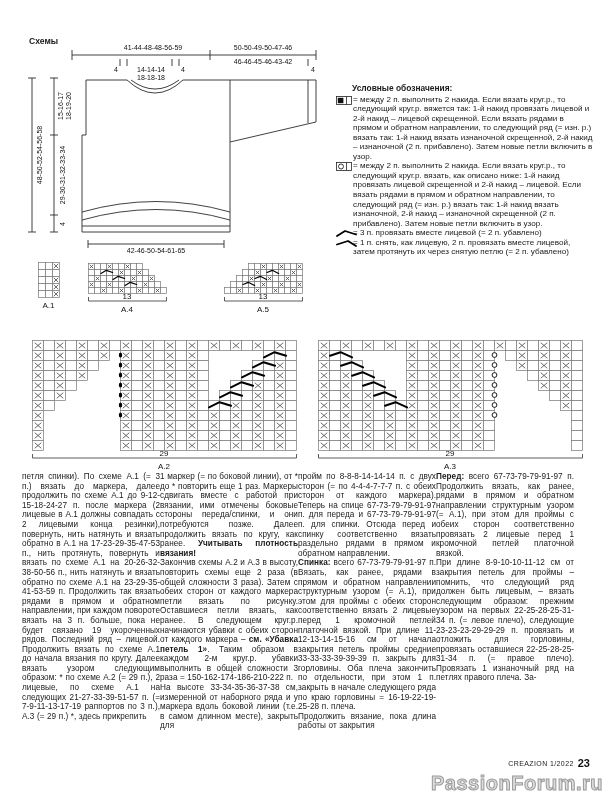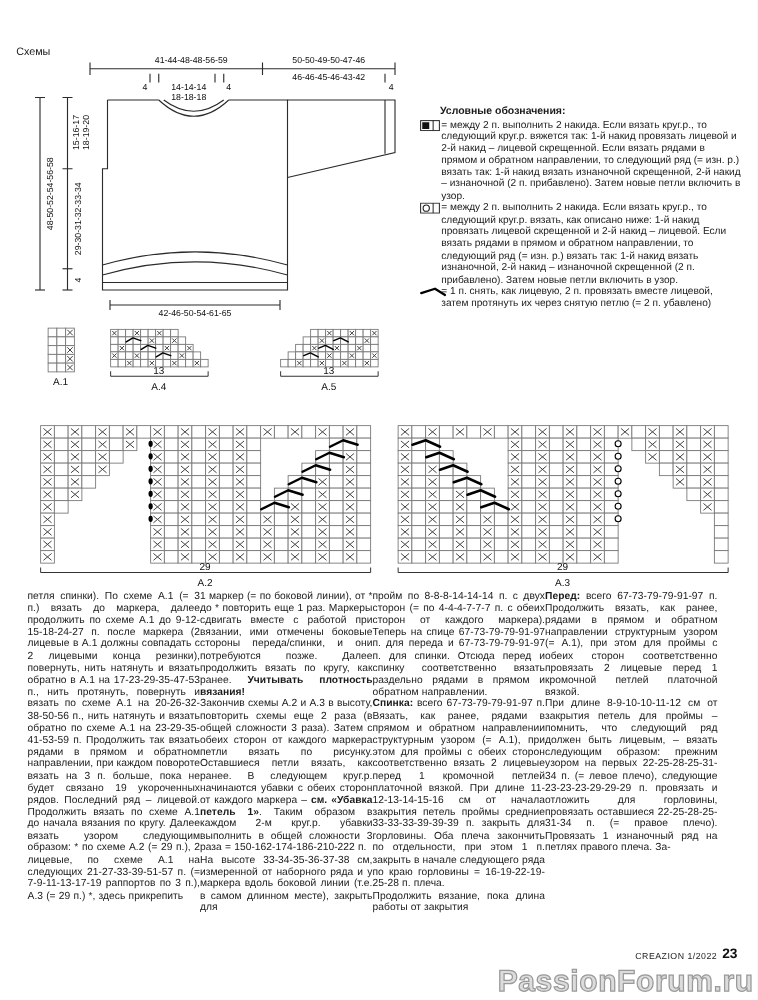--- a/index.html
+++ b/index.html
@@ -1,31 +1,31 @@
 <!DOCTYPE html>
 <html><head>
 <meta charset="utf-8">
 <style>
   html,body{margin:0;padding:0;background:#f2f2f2}
   #page{position:relative;width:606px;height:800px;background:#ffffff;overflow:hidden;
         font-family:"Liberation Sans",sans-serif;color:#1a1a1a}
-  .sec-title{position:absolute;left:13px;top:36px;font-weight:normal;font-size:8.6px}
+  .sec-title{position:absolute;left:29px;top:36px;font-weight:bold;font-size:8.6px}
   svg text{font-family:"Liberation Sans",sans-serif}
   .legend{position:absolute;left:336px;top:84px;width:258px;font-size:8.1px;line-height:9.55px;text-align:left}
   .legend-title{font-weight:bold;font-size:8.4px;margin:0 0 1px 16px}
   .legend-item{position:relative;padding-left:17px}
   .lsym{position:absolute;left:0;top:1px}
   .cols{position:absolute;left:22px;top:472px;width:573px;display:flex;gap:0}
   .col{width:138px;font-size:8.2px;line-height:9.6px;text-align:justify;
        white-space:pre-wrap;letter-spacing:.04px;word-spacing:.2px}
   .col .b{font-weight:bold}
-  .footer{position:absolute;right:16px;top:757px;display:flex;align-items:flex-end;gap:4px}
+  .footer{position:absolute;right:16px;top:757px;display:flex;align-items:center;gap:4px}
   .footer .brand{font-size:7px;letter-spacing:.4px;color:#222}
   .footer .pg{font-size:11px;font-weight:bold;color:#111}
-  .watermark{position:absolute;right:3px;top:772px;font-size:24px;font-weight:bold;
+  .watermark{position:absolute;right:3px;top:772px;font-size:20px;font-weight:bold;
              letter-spacing:.5px;color:#dcdcdc;-webkit-text-stroke:1px #9a9a9a}
   .charts-layer{position:absolute;left:0;top:0;width:606px;height:800px}
 </style>
 </head>
 <body>
 
 <div id="page">
 
   <div class="sec-title">Схемы</div>
 
@@ -85,20 +85,23 @@
         <div class="legend-item"><span class="lsym"><svg width="21" height="9">
               <rect x="0.5" y="0.5" width="15" height="8" fill="#fff" stroke="#222" stroke-width="0.8"></rect>
               <rect x="1.8" y="1.8" width="5.6" height="5.4" fill="#111"></rect>
               <line x1="10.5" y1="0.5" x2="10.5" y2="8.5" stroke="#222" stroke-width="0.8"></line>
             </svg></span><span>= между 2 п. выполнить 2 накида. Если вязать круг.р., то следующий круг.р. вяжется так: 1-й накид провязать лицевой и 2-й накид – лицевой скрещенной. Если вязать рядами в прямом и обратном направлении, то следующий ряд (= изн. р.) вязать так: 1-й накид вязать изнаночной скрещенной, 2-й накид – изнаночной (2 п. прибавлено). Затем новые петли включить в узор.</span></div>
         <div class="legend-item"><span class="lsym"><svg width="21" height="9">
               <rect x="0.5" y="0.5" width="15" height="8" fill="#fff" stroke="#222" stroke-width="0.8"></rect>
               <circle cx="5" cy="4.5" r="2.5" fill="#fff" stroke="#222" stroke-width="0.9"></circle>
               <line x1="10.5" y1="0.5" x2="10.5" y2="8.5" stroke="#222" stroke-width="0.8"></line>
             </svg></span><span>= между 2 п. выполнить 2 накида. Если вязать круг.р., то следующий круг.р. вязать, как описано ниже: 1-й накид провязать лицевой скрещенной и 2-й накид – лицевой. Если вязать рядами в прямом и обратном направлении, то следующий ряд (= изн. р.) вязать так: 1-й накид вязать изнаночной, 2-й накид – изнаночной скрещенной (2 п. прибавлено). Затем новые петли включить в узор.</span></div>
+        <div class="legend-item"><span class="lsym"><svg width="21" height="9">
+              <polyline points="1,7 9,2 20,5.5" fill="none" stroke="#000" stroke-width="1.8" stroke-linecap="round" stroke-linejoin="round"></polyline>
+            </svg></span><span>= 3 п. провязать вместе лицевой (= 2 п. убавлено)</span></div>
         <div class="legend-item"><span class="lsym"><svg width="21" height="9">
               <polyline points="1,5.5 12,2 20,7" fill="none" stroke="#000" stroke-width="1.8" stroke-linecap="round" stroke-linejoin="round"></polyline>
             </svg></span><span>= 1 п. снять, как лицевую, 2 п. провязать вместе лицевой, затем протянуть их через снятую петлю (= 2 п. убавлено)</span></div>
       </div>
   </div>
 
   <div class="charts-layer">
       <svg width="23" height="59" style="position: absolute; left: 38px; top: 262px; overflow: visible;">
         <rect x="0.5" y="0.5" width="7" height="7" fill="#fff" stroke="#777" stroke-width="0.7"></rect>
         <rect x="7.5" y="0.5" width="7" height="7" fill="#fff" stroke="#777" stroke-width="0.7"></rect>

